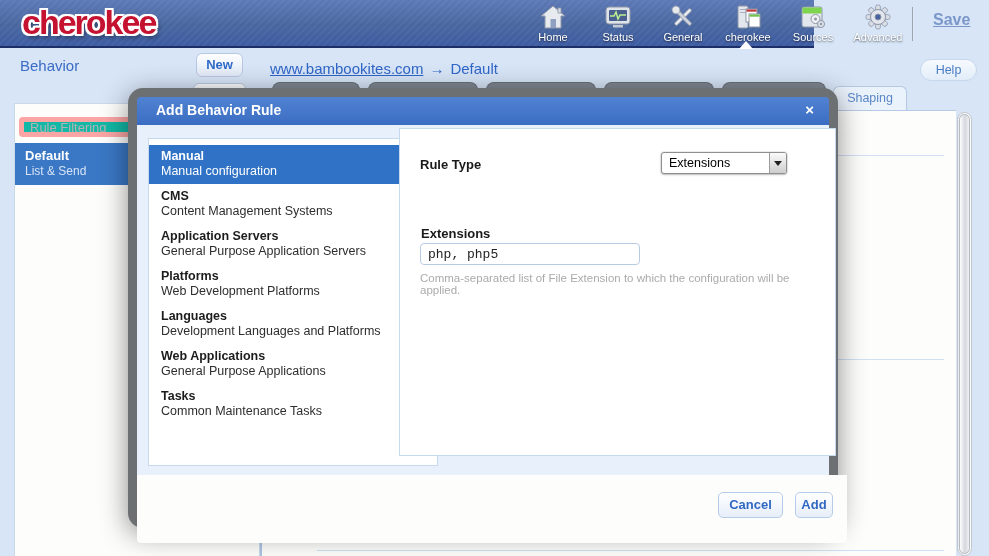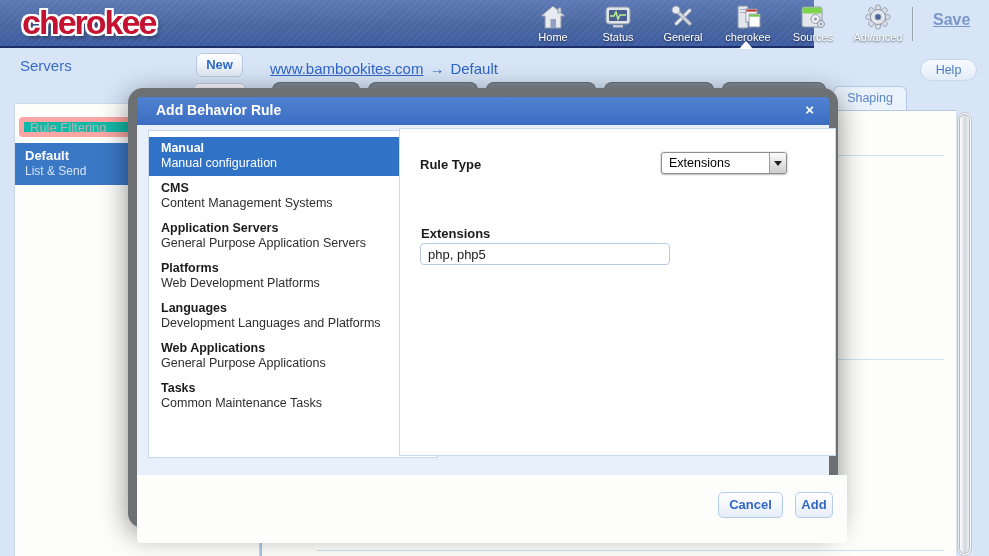--- a/index.html
+++ b/index.html
@@ -70,42 +70,42 @@
 
   
   .modal { position:absolute; left:128px; top:88px; width:710px; height:440px;
     border:9px solid rgba(104,106,108,.96); border-radius:15px; background:#e8f1fb;
     box-shadow:0 6px 28px rgba(0,0,0,.45); z-index:50; }
   .modal-header { position:absolute; left:0; top:0; width:100%; height:28px;
     background:linear-gradient(#5182d2, #3a6dc2); border-radius:4px 4px 0 0; }
   .modal-title { position:absolute; left:19px; top:5px; font-size:14px; font-weight:bold; color:#fff; }
   .modal-close { position:absolute; right:15px; top:4px; font-size:15px; font-weight:bold; color:#fff; cursor:pointer; }
   .modal-body { position:absolute; left:0; top:28px; width:710px; height:350px; }
-  .cat-box { position:absolute; left:11px; top:5px; width:290px; height:328px;
+  .cat-box { position:absolute; left:11px; top:13px; width:290px; height:328px;
     background:#fff; border:1px solid #c7d9ee; overflow:hidden; padding-top:6px; }
   .cat-item { padding:4px 12px 5px 12px; cursor:pointer; margin-bottom:1px; }
   .cat-item .ct { font-size:12.5px; font-weight:bold; color:#1c1c1c; line-height:15px; }
   .cat-item .cs { font-size:12.5px; color:#2e2e2e; line-height:15px; }
   .cat-item.selected { background:#2f72c6; }
   .cat-item.selected .ct, .cat-item.selected .cs { color:#fff; }
   .form-box { position:absolute; left:262px; top:3px; width:437px; height:328px;
     background:#fff; border:1px solid #c7d9ee; }
   .rule-type-label { position:absolute; left:20px; top:28px; font-size:13px; font-weight:bold; color:#1a1a1a; }
   .fake-select { position:absolute; left:261px; top:23px; width:126px; height:22px; display:flex;
     background:#fff; border:1px solid #8f8f8f; border-radius:3px; cursor:pointer;
     box-shadow:0 0 0 1px rgba(0,0,0,.06), 0 1px 2px rgba(0,0,0,.22); }
   .fake-select .sel-value { flex:1; font-size:12.5px; color:#000; padding:3px 0 0 7px; }
   .fake-select .sel-btn { width:17px; background:linear-gradient(#fbfbfb,#cdcdcd);
     border-left:1px solid #9d9d9d; border-radius:0 2px 2px 0; display:flex; align-items:center; justify-content:center; }
   .sel-arrow { width:0; height:0; border-left:4px solid transparent; border-right:4px solid transparent;
     border-top:5px solid #222; }
   .ext-label { position:absolute; left:21px; top:97px; font-size:13px; font-weight:bold; color:#1a1a1a; }
-  .ext-input { position:absolute; left:20px; top:114px; width:250px; height:22px;
+  .ext-input { position:absolute; left:20px; top:114px; width:220px; height:22px;
     border:1px solid #b9cbe2; border-radius:4px; font-size:13px; padding:0 7px; color:#222;
-    font-family:Liberation Sans, sans-serif; background:#fff; }
+    font-family:Liberation Mono, monospace; background:#fff; }
   .ext-help { position:absolute; left:20px; top:143px; width:405px; font-size:11.5px; color:#ababab; }
   .modal-footer { position:absolute; left:0; top:378px; width:710px; height:68px;
     background:#fdfdfb; border-radius:0 0 4px 4px; }
   .dlg-btn { position:absolute; top:17px; height:26px; font-size:13px; font-weight:bold; color:#3168c4;
     background:linear-gradient(#ffffff,#e7eef9); border:1px solid #b5cce9; border-radius:5px;
     text-align:center; line-height:24px; cursor:pointer; }
   .btn-cancel { right:64px; width:65px; }
   .btn-add { right:14px; width:38px; }
 </style>
 </head>
@@ -182,21 +182,21 @@
           </g>
         </svg>
         <span class="nlabel">Advanced</span>
       </div>
     </div>
     <div class="nav-divider"></div>
     <a class="save-link">Save</a>
   </div>
   <div class="active-arrow"></div>
 
-  <div class="page-title">Servers</div>
+  <div class="page-title">Behavior</div>
   <div class="chrome-btn btn-new">New</div>
   <div class="breadcrumb">
     <span class="site">www.bambookites.com</span><span class="arrow">→</span><span>Default</span>
   </div>
   <div class="help-btn">Help</div>
 
   <div class="obscured-tab" style="left:272px; width:88px;"></div>
   <div class="obscured-tab" style="left:368px; width:110px;"></div>
   <div class="obscured-tab" style="left:486px; width:110px;"></div>
   <div class="obscured-tab" style="left:604px; width:110px;"></div>
@@ -260,20 +260,21 @@
       <div class="form-box">
         <div class="rule-type-label">Rule Type</div>
         <div class="fake-select">
           <div class="sel-value">Extensions</div>
           <div class="sel-btn">
             <div class="sel-arrow"></div>
           </div>
         </div>
         <div class="ext-label">Extensions</div>
         <input class="ext-input" type="text" value="php, php5" style="">
+        <div class="ext-help">Comma-separated list of File Extension to which the configuration will be applied.</div>
       </div>
     </div>
     <div class="modal-footer">
       <div class="dlg-btn btn-cancel">Cancel</div>
       <div class="dlg-btn btn-add">Add</div>
     </div>
   </div>
 
 </div>
 

